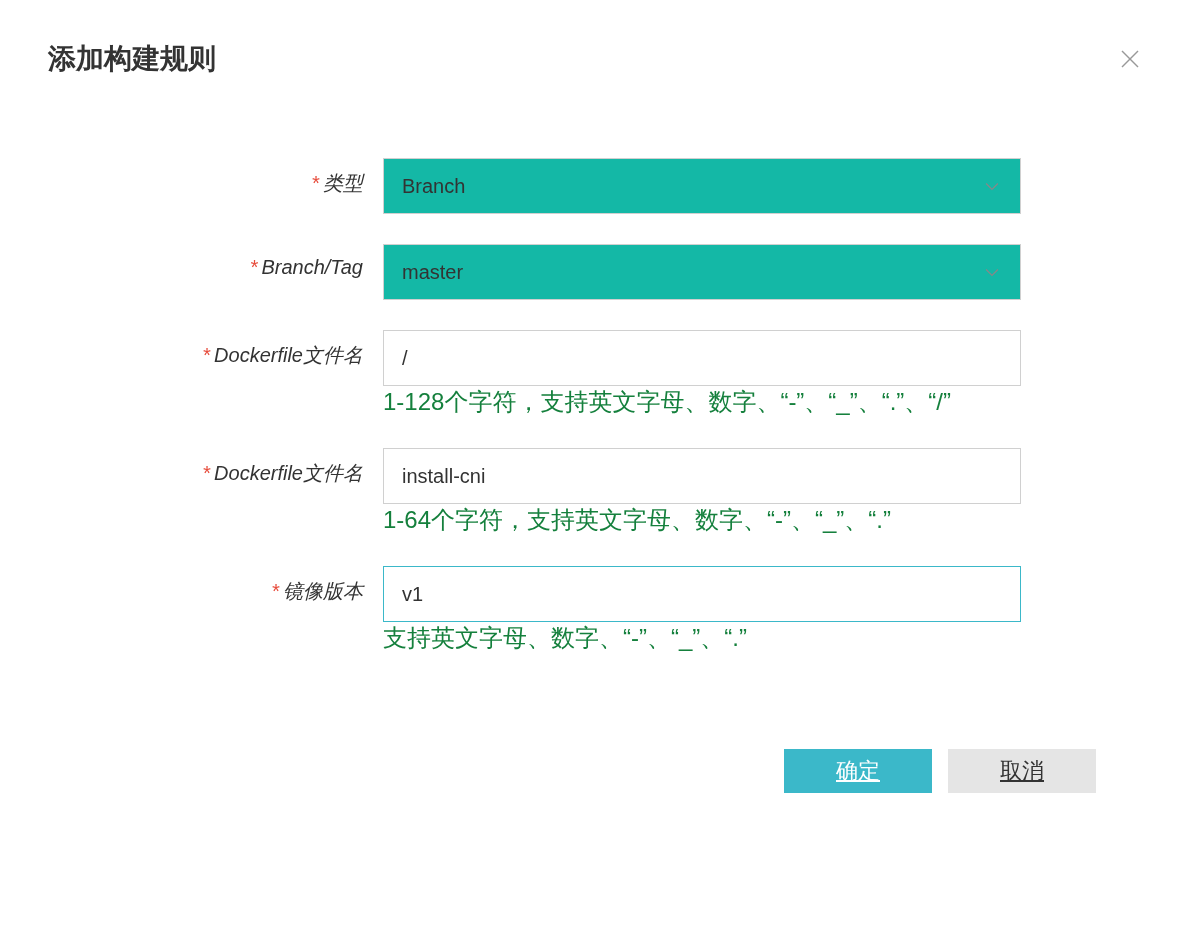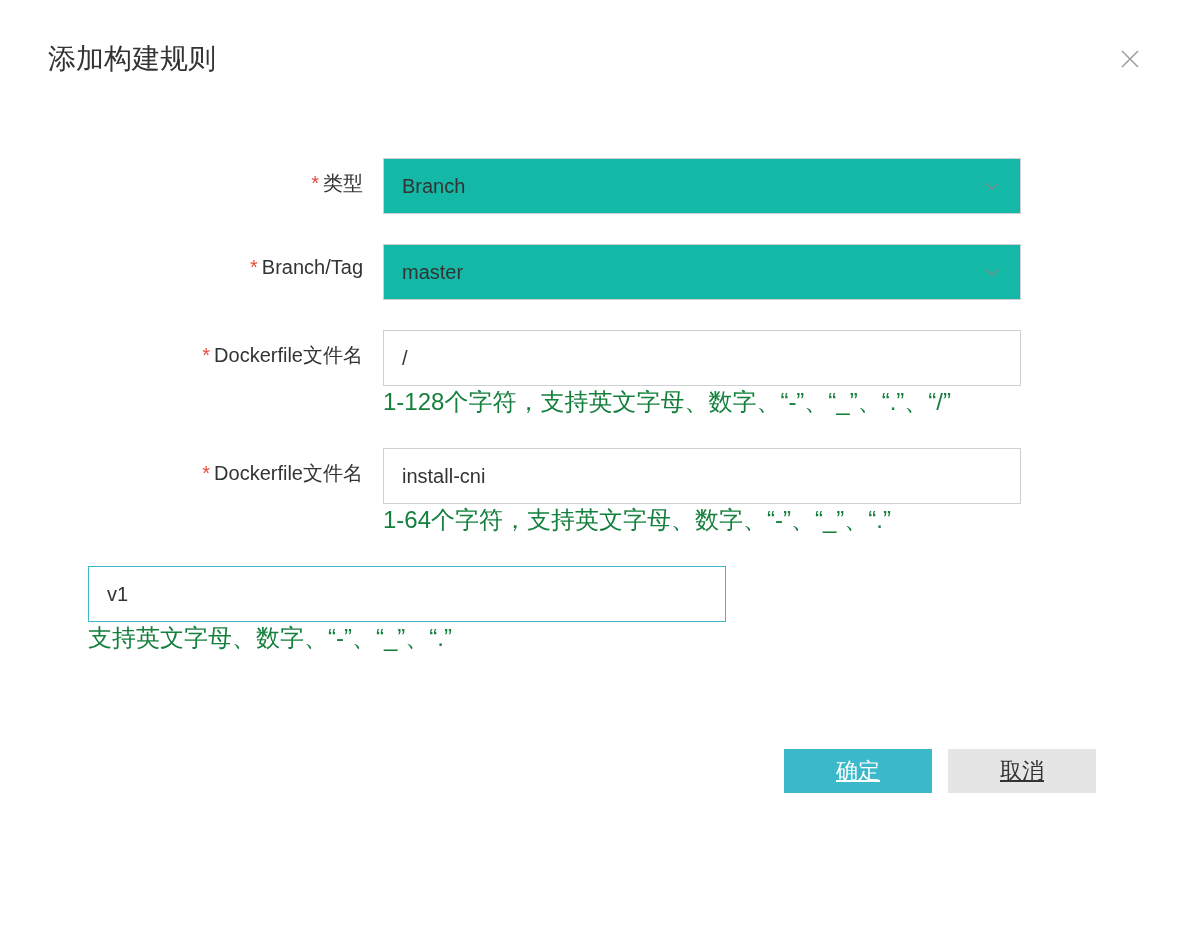--- a/index.html
+++ b/index.html
@@ -18,21 +18,21 @@
       padding: 40px 48px;
     }
     .dialog-header {
       display: flex;
       justify-content: space-between;
       align-items: center;
       margin-bottom: 80px;
     }
     .dialog-title {
       font-size: 28px;
-      font-weight: 400;
+      font-weight: 700;
       color: #333;
     }
     .close-btn {
       cursor: pointer;
       color: #999;
       width: 28px;
       height: 28px;
       display: flex;
       align-items: center;
       justify-content: center;
@@ -49,20 +49,21 @@
       align-items: flex-start;
       margin-bottom: 30px;
     }
     .form-label {
       width: 295px;
       text-align: right;
       padding-right: 20px;
       padding-top: 12px;
       font-size: 20px;
       color: #333;
+      font-style: italic;
     }
     .required {
       color: #e74c3c;
       margin-right: 4px;
     }
     .form-control-wrap {
       flex: 1;
       max-width: 638px;
     }
     .select-wrap {
@@ -187,20 +188,23 @@
       <label class="form-label">
         <span class="required">*</span><span>Dockerfile文件名</span>
       </label>
       <div class="form-control-wrap">
         <input class="input-field" type="text" value="install-cni" style="">
         <div class="hint-text">1-64个字符，支持英文字母、数字、“-”、“_”、“.”</div>
       </div>
     </div>
 
     <div class="form-row">
+      <label class="form-label">
+        <span class="required">*</span><span>镜像版本</span>
+      </label>
       <div class="form-control-wrap">
         <input class="input-field focused" type="text" value="v1" style="">
         <div class="hint-text">支持英文字母、数字、“-”、“_”、“.”</div>
       </div>
     </div>
 
   </div>
 
   <div class="dialog-footer">
     <button class="btn btn-primary">确定</button>

